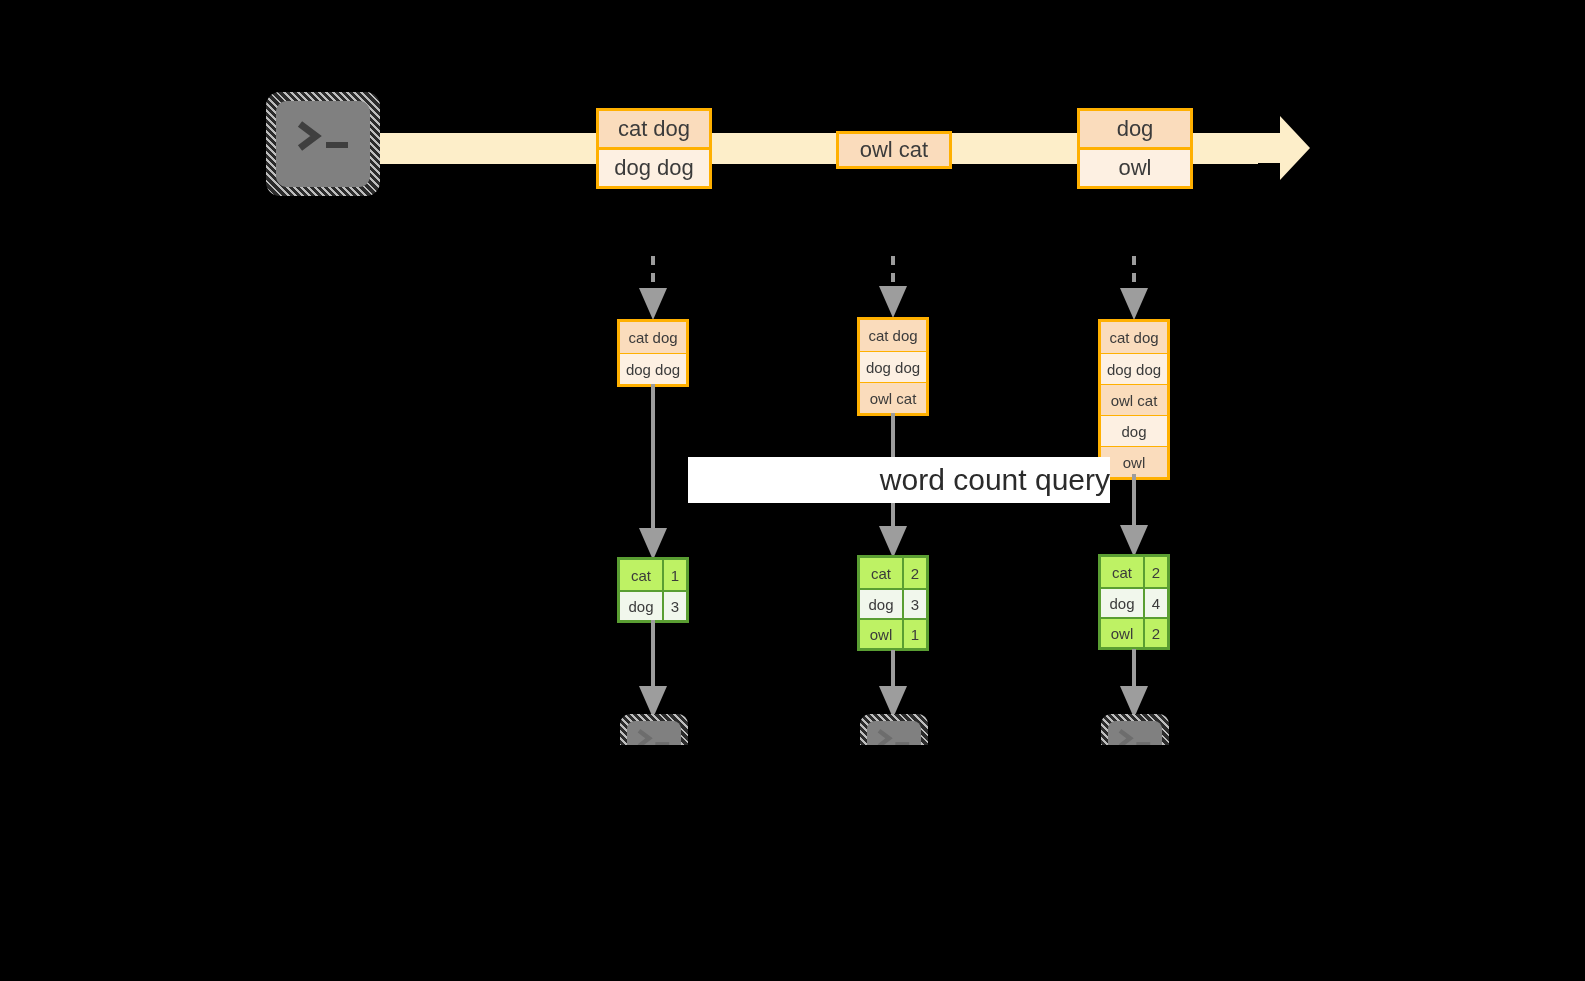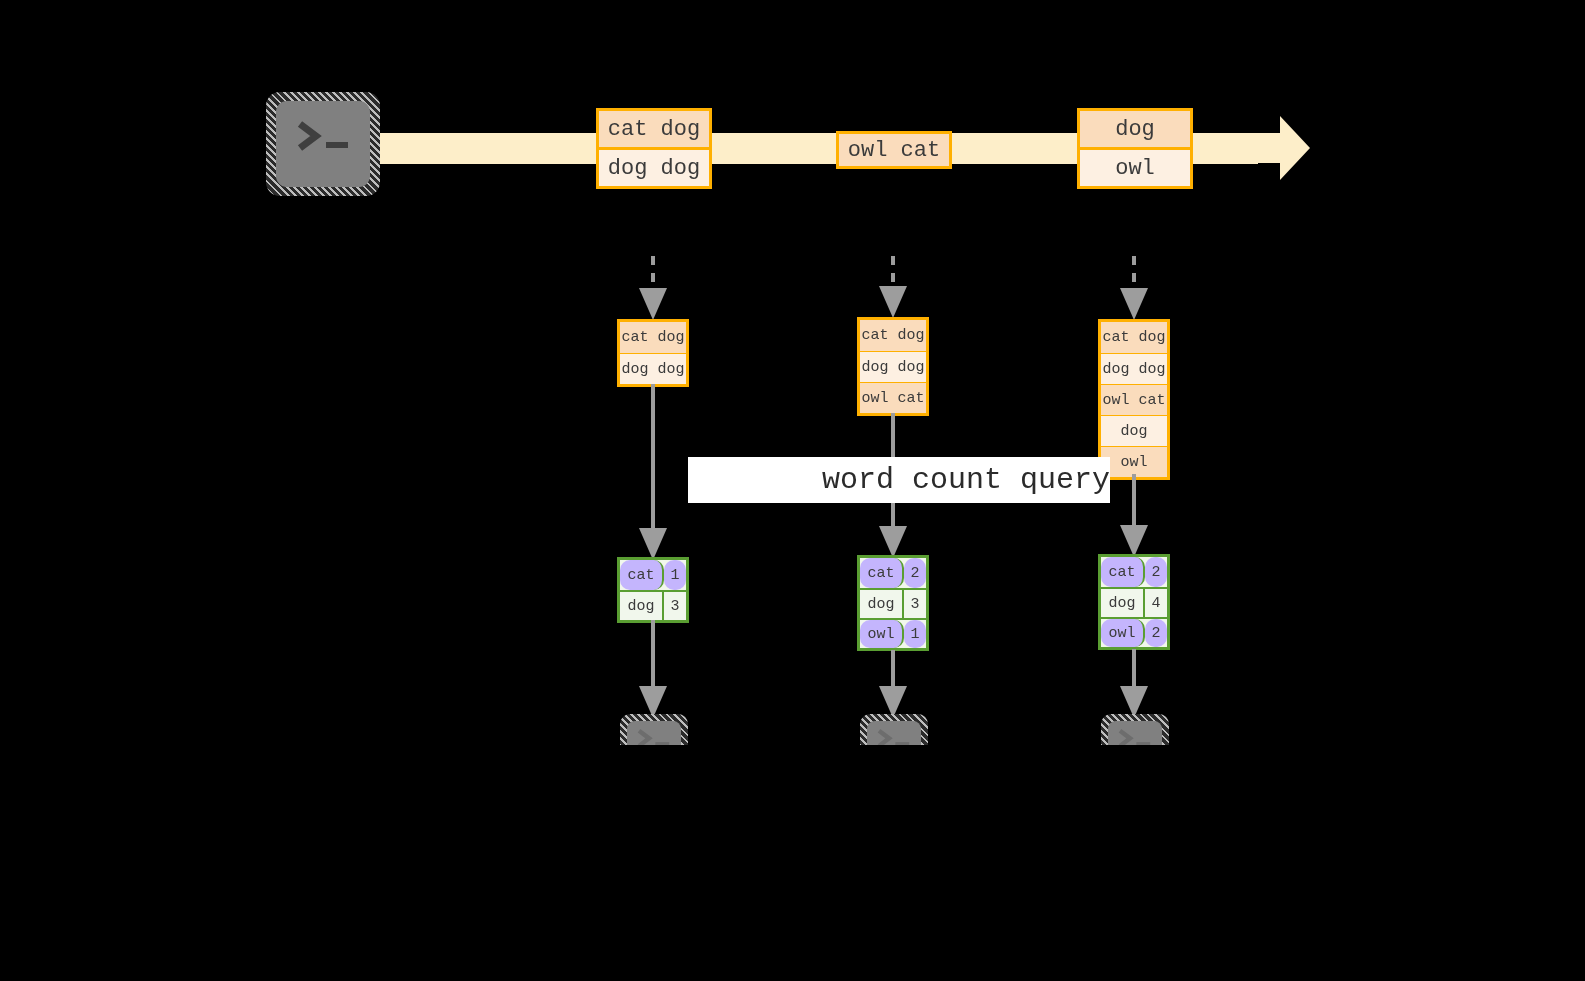--- a/index.html
+++ b/index.html
@@ -1,17 +1,17 @@
 <!DOCTYPE html>
 <html><head>
 <meta charset="utf-8">
 <style>
   html,body{margin:0;padding:0;background:#000;}
   #stage{position:relative;width:1585px;height:745px;background:#000;
-         font-family:Liberation Mono, monospace;overflow:hidden;}
+         font-family:Liberation Sans, sans-serif;overflow:hidden;}
 
   
   .term{position:absolute;box-sizing:border-box;}
   .term .hatch{position:absolute;inset:0;border-radius:14px;
     background:repeating-linear-gradient(45deg,#bdbdbd 0 2px,#2b2b2b 2px 5px);}
   .term .face{position:absolute;border-radius:11px;background:#808080;}
   .term svg{position:absolute;}
 
   
   .band{position:absolute;background:#fdeec9;}
@@ -35,21 +35,21 @@
 
   
   .gtable{position:absolute;box-sizing:border-box;border:3px solid #5a9e32;
           display:flex;flex-direction:column;background:#f1f7ec;}
   .gtable .grow{height:30px;display:flex;box-sizing:border-box;}
   .gtable .grow+.grow{border-top:2px solid #5a9e32;}
   .gtable .gc{display:flex;align-items:center;justify-content:center;
               font-size:15px;color:#3b3b3b;box-sizing:border-box;}
   .gtable .gc.key{flex:0 0 44px;border-right:2px solid #5a9e32;}
   .gtable .gc.val{flex:1;}
-  .gtable .grow.alt .gc{background:#c4b5fd;border-radius:10px;}
+  .gtable .grow.alt .gc{background:#bef264;}
 
   
   .vline{position:absolute;background:#9d9d9d;width:4px;}
   .vdash{position:absolute;width:4px;
     background:repeating-linear-gradient(to bottom,#9d9d9d 0 9px,transparent 9px 17px);}
   .vhead{position:absolute;}
 
   
   .qlabel{position:absolute;background:#ffffff;display:flex;align-items:center;
           justify-content:flex-end;color:#2b2b2b;}

